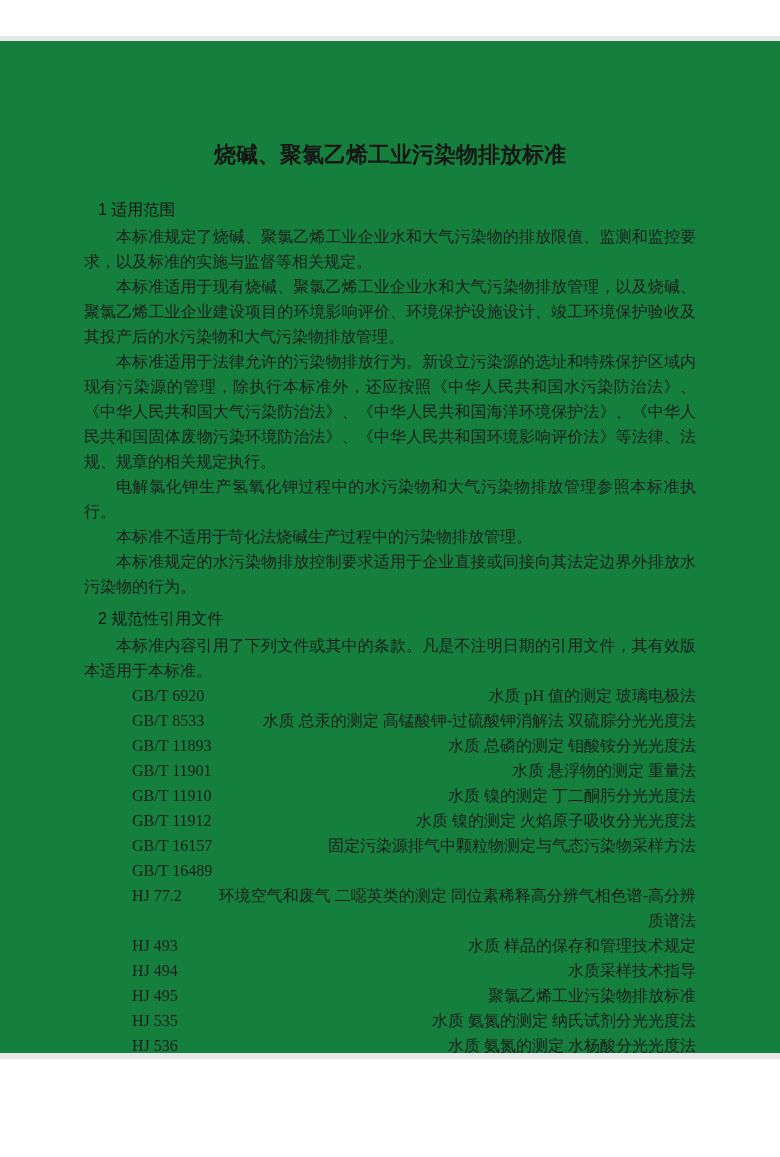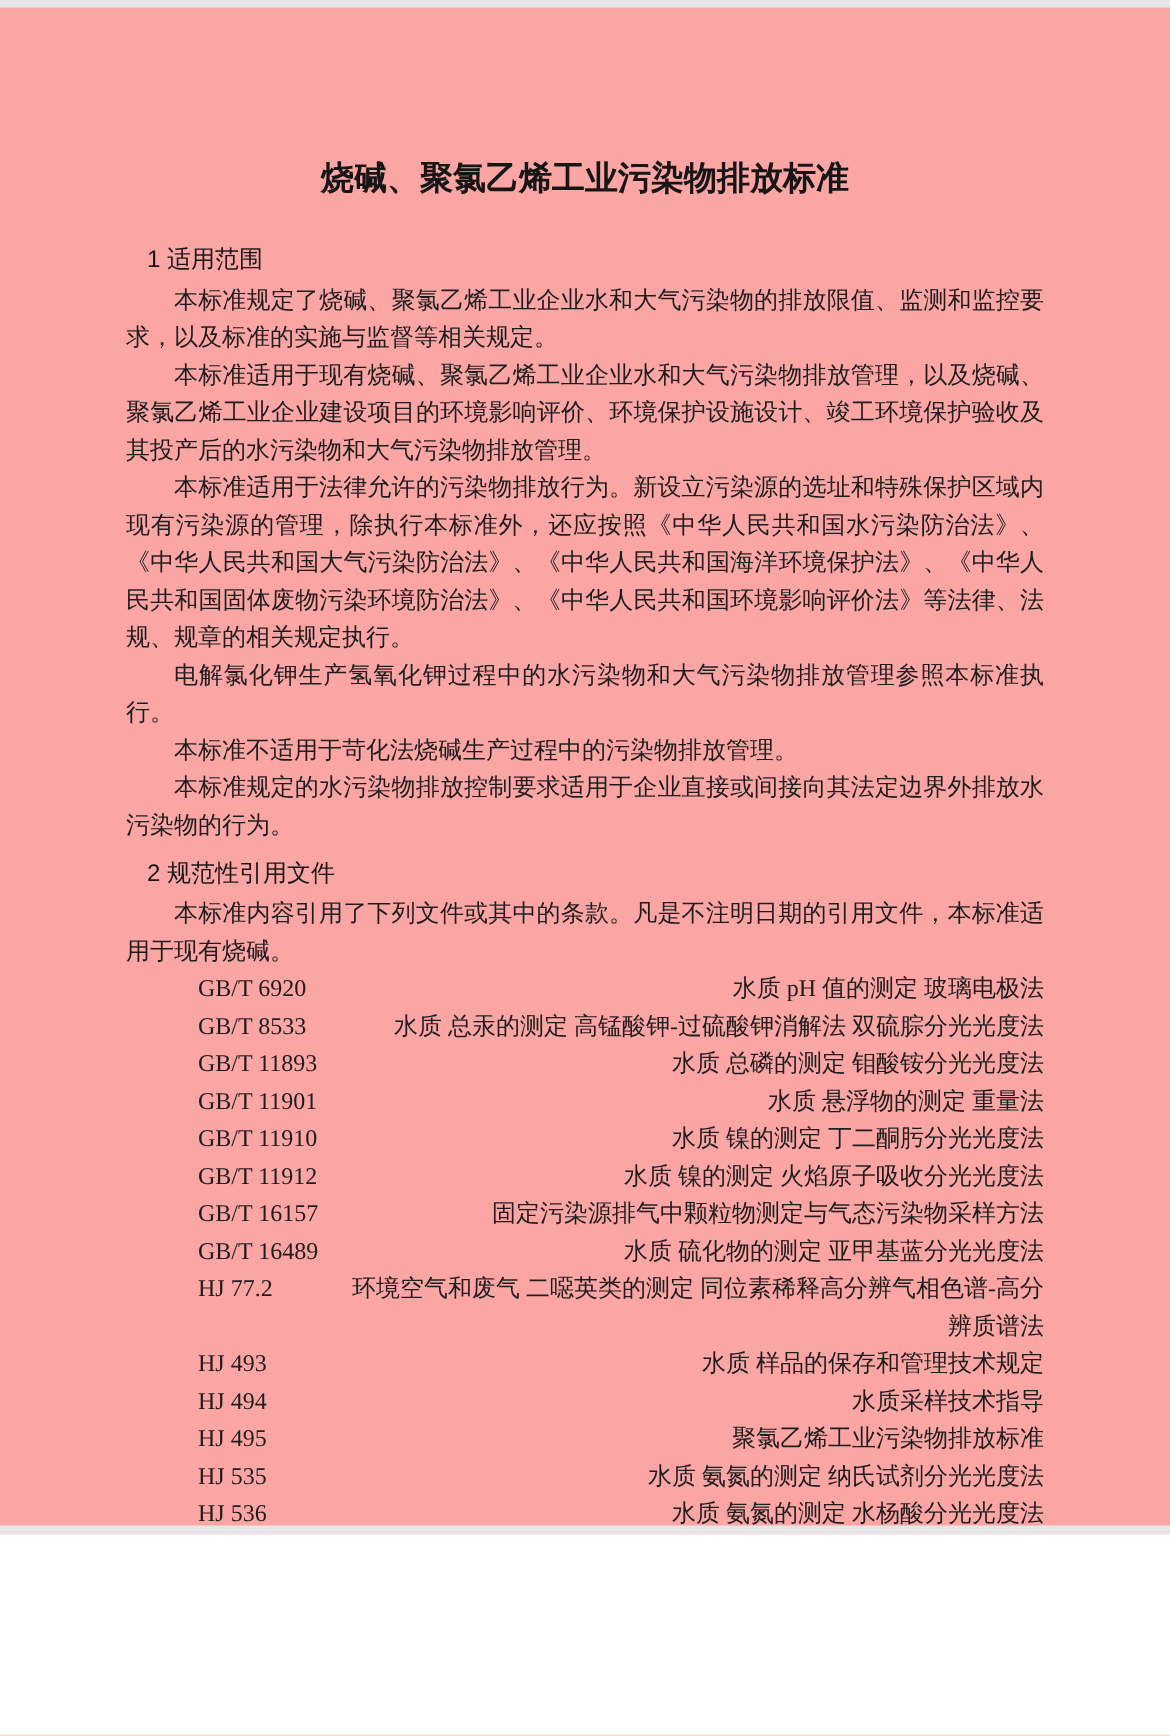--- a/index.html
+++ b/index.html
@@ -3,23 +3,24 @@
 <meta charset="utf-8">
 <style>
   * { margin: 0; padding: 0; box-sizing: border-box; }
   html, body { background: #ffffff; }
   body { width: 780px; }
 
   .doc-page {
     position: relative;
     width: 780px;
     height: 1023px;
-    background: #fca5a5;
+    background: #15803d;
     overflow: hidden;
     color: #1d1d1d;
+    margin-top: 36px;
   }
 
   .edge-strip {
     position: absolute;
     left: 0;
     width: 100%;
     background: #e7e7e7;
   }
   .edge-strip.top { top: 0; height: 5px; }
   .edge-strip.bottom { bottom: 0; height: 6px; }
@@ -59,21 +60,21 @@
   }
   .para.first { margin-top: 3px; }
 
   .refs {
     margin-left: 48px;
     font-family: "Liberation Serif", "DejaVu Serif", serif;
     font-size: 16px;
     line-height: 25px;
     color: #1d1d1d;
   }
-  .ref-row { display: flex; gap: 16px; }
+  .ref-row { display: flex; }
   .ref-code { flex: 0 0 77px; white-space: nowrap; }
   .ref-title { flex: 1; text-align: right; }
 
   .page-number {
     margin-top: 12px;
     text-align: center;
     font-family: "Liberation Serif", "DejaVu Serif", serif;
     font-size: 15px;
     line-height: 20px;
     color: #1d1d1d;
@@ -93,21 +94,21 @@
 
     <p class="para first">本标准规定了烧碱、聚氯乙烯工业企业水和大气污染物的排放限值、监测和监控要求，以及标准的实施与监督等相关规定。</p>
     <p class="para">本标准适用于现有烧碱、聚氯乙烯工业企业水和大气污染物排放管理，以及烧碱、聚氯乙烯工业企业建设项目的环境影响评价、环境保护设施设计、竣工环境保护验收及其投产后的水污染物和大气污染物排放管理。</p>
     <p class="para">本标准适用于法律允许的污染物排放行为。新设立污染源的选址和特殊保护区域内现有污染源的管理，除执行本标准外，还应按照《中华人民共和国水污染防治法》、《中华人民共和国大气污染防治法》、《中华人民共和国海洋环境保护法》、《中华人民共和国固体废物污染环境防治法》、《中华人民共和国环境影响评价法》等法律、法规、规章的相关规定执行。</p>
     <p class="para">电解氯化钾生产氢氧化钾过程中的水污染物和大气污染物排放管理参照本标准执行。</p>
     <p class="para">本标准不适用于苛化法烧碱生产过程中的污染物排放管理。</p>
     <p class="para">本标准规定的水污染物排放控制要求适用于企业直接或间接向其法定边界外排放水污染物的行为。</p>
 
     <div class="sec-heading h2">2 规范性引用文件</div>
 
-    <p class="para first">本标准内容引用了下列文件或其中的条款。凡是不注明日期的引用文件，本标准适用于现有烧碱。</p>
+    <p class="para first">本标准内容引用了下列文件或其中的条款。凡是不注明日期的引用文件，其有效版本适用于本标准。</p>
 
     <div class="refs">
       <div class="ref-row">
         <span class="ref-code">GB/T 6920</span>
         <span class="ref-title">水质 pH 值的测定 玻璃电极法</span>
       </div>
       <div class="ref-row">
         <span class="ref-code">GB/T 8533</span>
         <span class="ref-title">水质 总汞的测定 高锰酸钾-过硫酸钾消解法 双硫腙分光光度法</span>
       </div>
@@ -126,21 +127,20 @@
       <div class="ref-row">
         <span class="ref-code">GB/T 11912</span>
         <span class="ref-title">水质 镍的测定 火焰原子吸收分光光度法</span>
       </div>
       <div class="ref-row">
         <span class="ref-code">GB/T 16157</span>
         <span class="ref-title">固定污染源排气中颗粒物测定与气态污染物采样方法</span>
       </div>
       <div class="ref-row">
         <span class="ref-code">GB/T 16489</span>
-        <span class="ref-title">水质 硫化物的测定 亚甲基蓝分光光度法</span>
       </div>
       <div class="ref-row">
         <span class="ref-code">HJ 77.2</span>
         <span class="ref-title">环境空气和废气 二噁英类的测定 同位素稀释高分辨气相色谱-高分辨质谱法</span>
       </div>
       <div class="ref-row">
         <span class="ref-code">HJ 493</span>
         <span class="ref-title">水质 样品的保存和管理技术规定</span>
       </div>
       <div class="ref-row">

